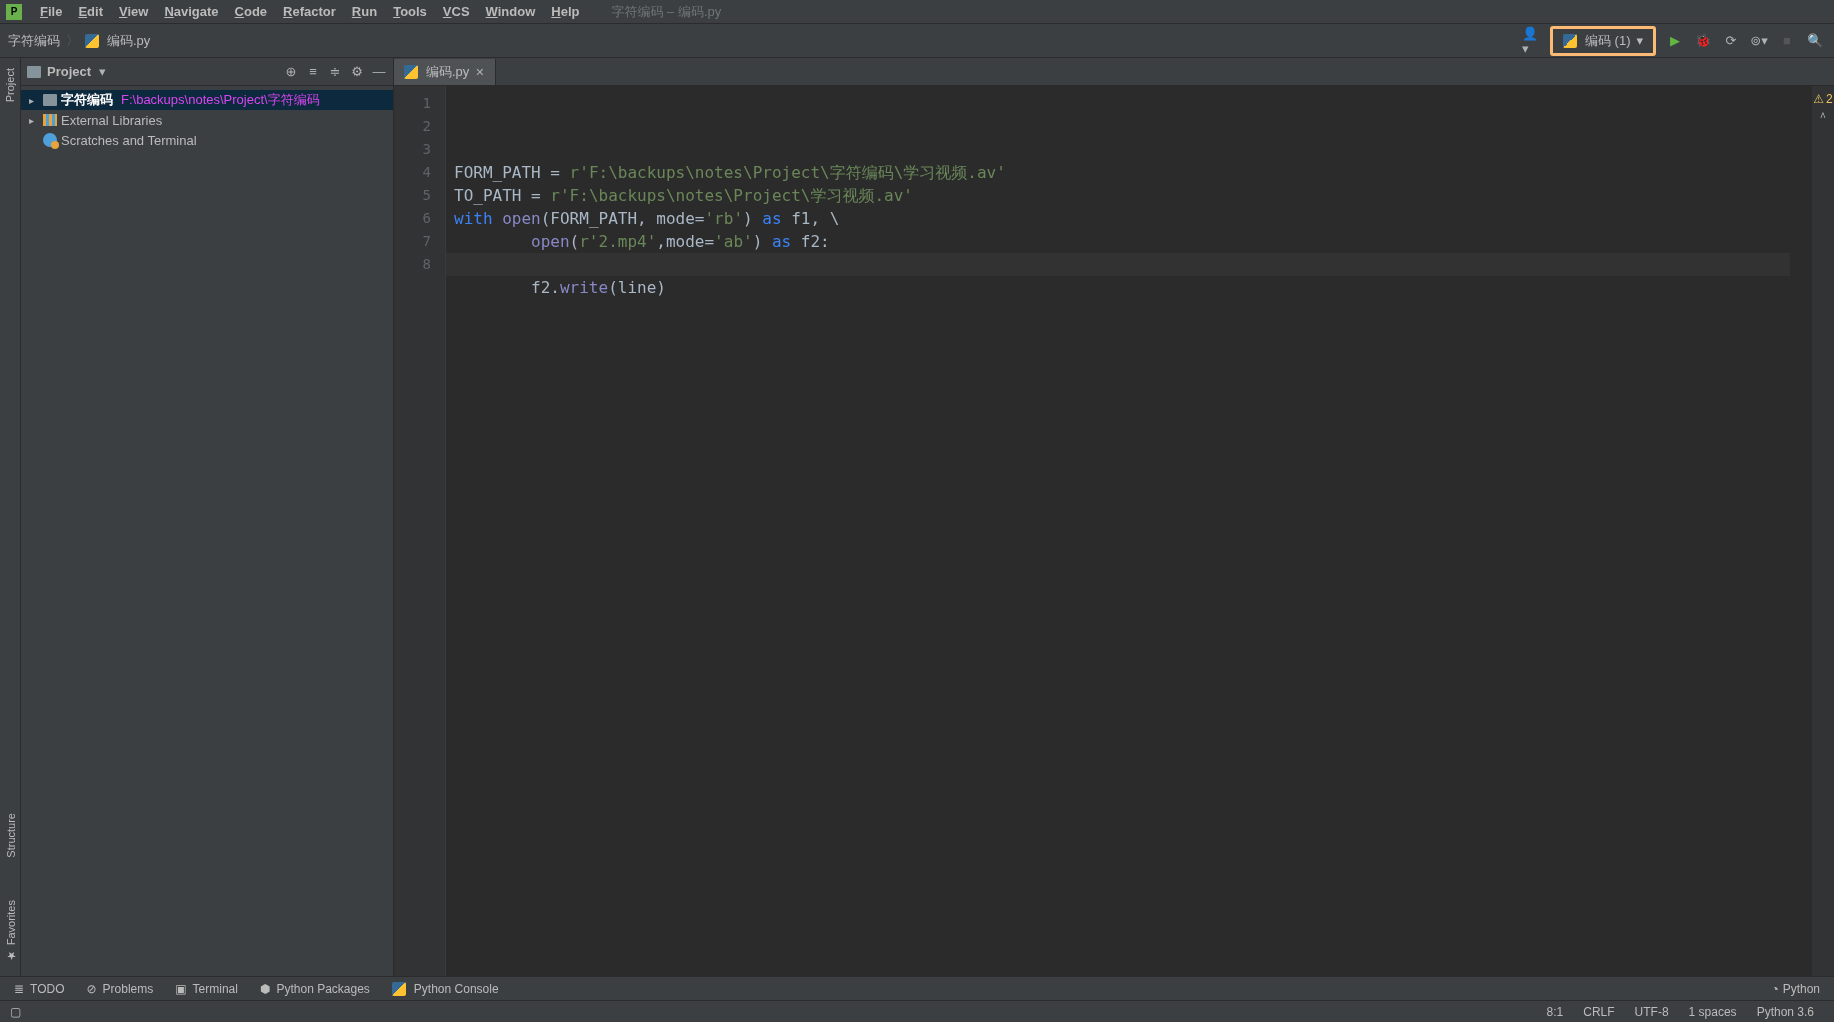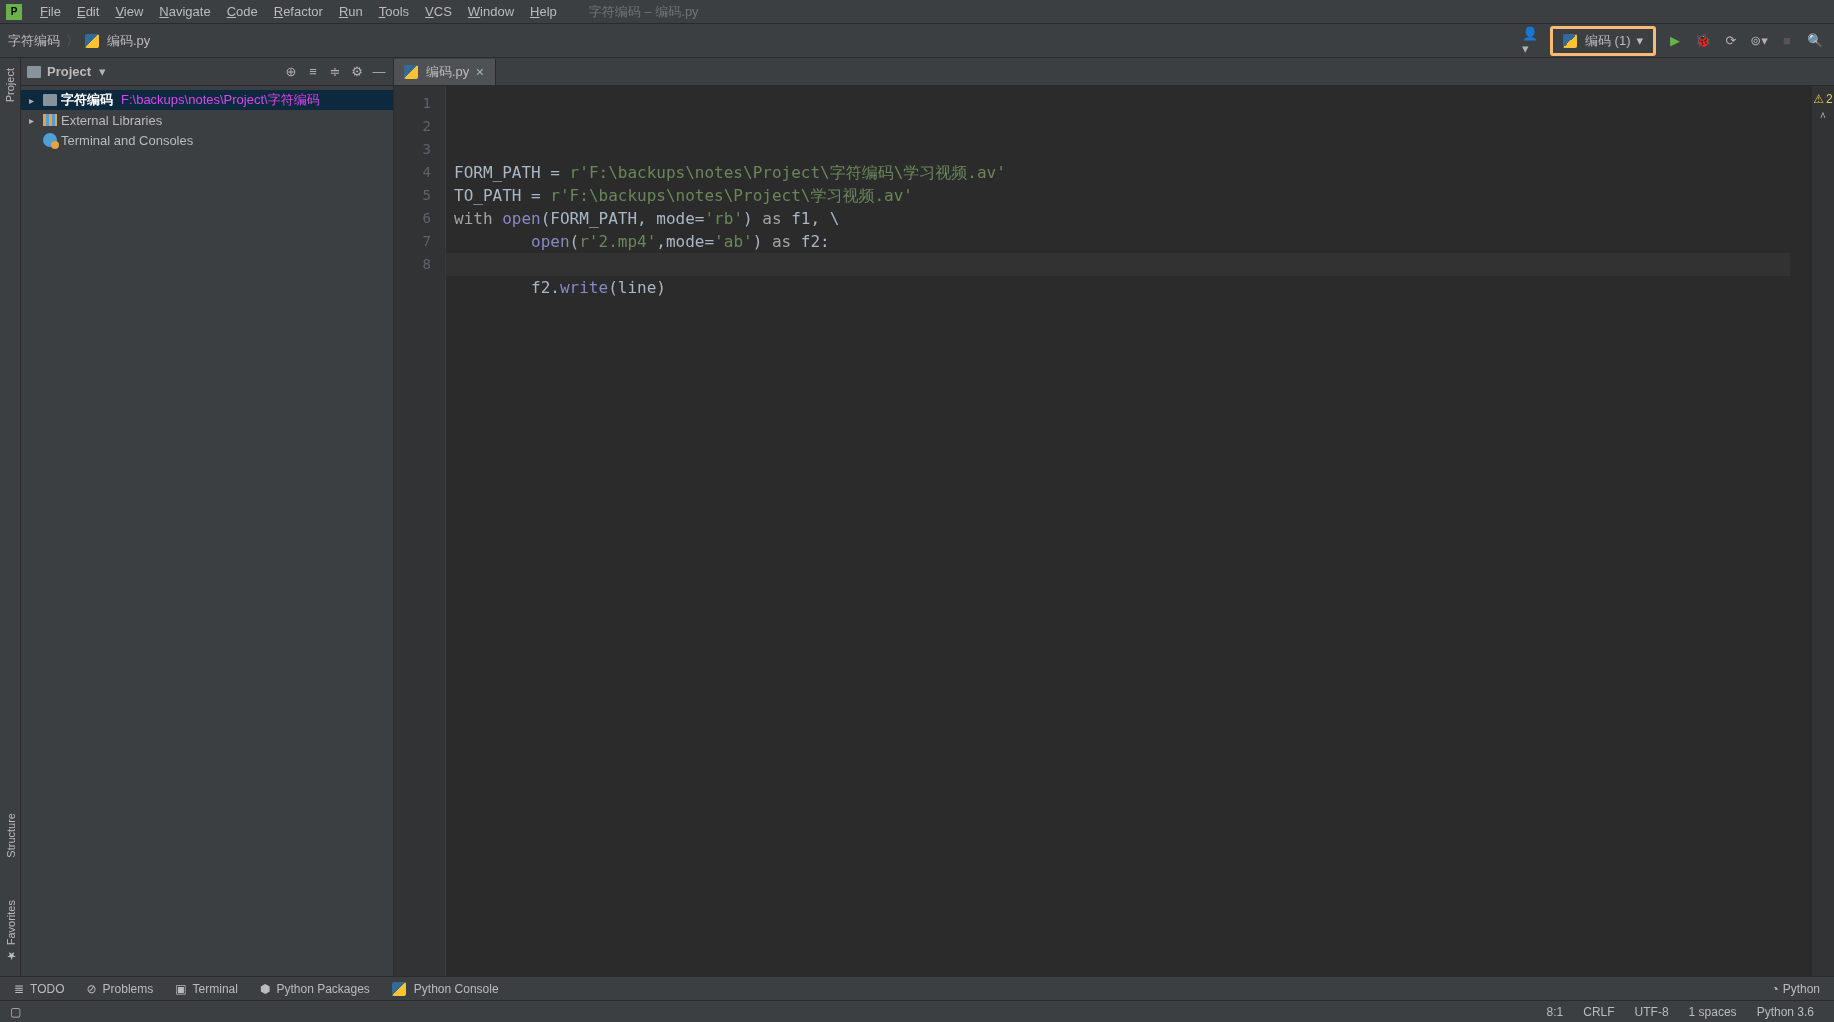--- a/index.html
+++ b/index.html
@@ -128,21 +128,21 @@
   display: flex; flex-direction: column; align-items: center;
   padding-top: 6px; gap: 4px;
 }
 .right-gutter .warn { color: #f2c55c; font-size: 12px; display: flex; gap: 2px; align-items: center; }
 .right-gutter .caret { color: #afb1b3; font-size: 10px; }
 
 .c-def  { color: #a9b7c6; }
 .c-op   { color: #a9b7c6; }
 .c-str  { color: #6a8759; }
 .c-cjk  { color: #6a8759; }
-.c-kw   { color: #a3a3a3; }
+.c-kw   { color: #3b82f6; }
 .c-func { color: #8888c6; }
 .c-id   { color: #a9b7c6; }
 
 .bottom-strip {
   height: 24px; background: #3c3f41;
   display: flex; align-items: center; gap: 22px;
   padding: 0 14px;
   border-top: 1px solid #2b2b2b;
   font-size: 12px;
 }
@@ -157,21 +157,21 @@
   border-top: 1px solid #2b2b2b;
 }
 .status-bar .spacer { flex: 1; }
 .status-bar .cell { padding: 0 10px; }
 </style>
 </head>
 <body>
 
 <div class="menubar">
   <div class="logo">P</div>
-  <div id="menu-items" style="display: flex;">
+  <div id="menu-items" style="display: flex; font-weight: bold;">
       <span class="menu-item"><u>F</u>ile</span>
       <span class="menu-item"><u>E</u>dit</span>
       <span class="menu-item"><u>V</u>iew</span>
       <span class="menu-item"><u>N</u>avigate</span>
       <span class="menu-item"><u>C</u>ode</span>
       <span class="menu-item"><u>R</u>efactor</span>
       <span class="menu-item"><u>R</u>un</span>
       <span class="menu-item"><u>T</u>ools</span>
       <span class="menu-item"><u>V</u>CS</span>
       <span class="menu-item"><u>W</u>indow</span>
@@ -236,21 +236,21 @@
         <span class="path">F:\backups\notes\Project\字符编码</span>
       </div>
       <div class="tree-row">
         <span class="arrow">▸</span>
         <span class="lib"></span>
         <span>External Libraries</span>
       </div>
       <div class="tree-row">
         <span class="arrow"></span>
         <span class="scratch"></span>
-        <span>Terminal and Consoles</span>
+        <span>Scratches and Terminal</span>
       </div>
     </div>
   </div>
 
   <div class="editor-area">
     <div class="editor-tabs">
       <div class="editor-tab">
         <span class="pyicon"></span>
         <span>编码.py</span>
         <span class="close">✕</span>

